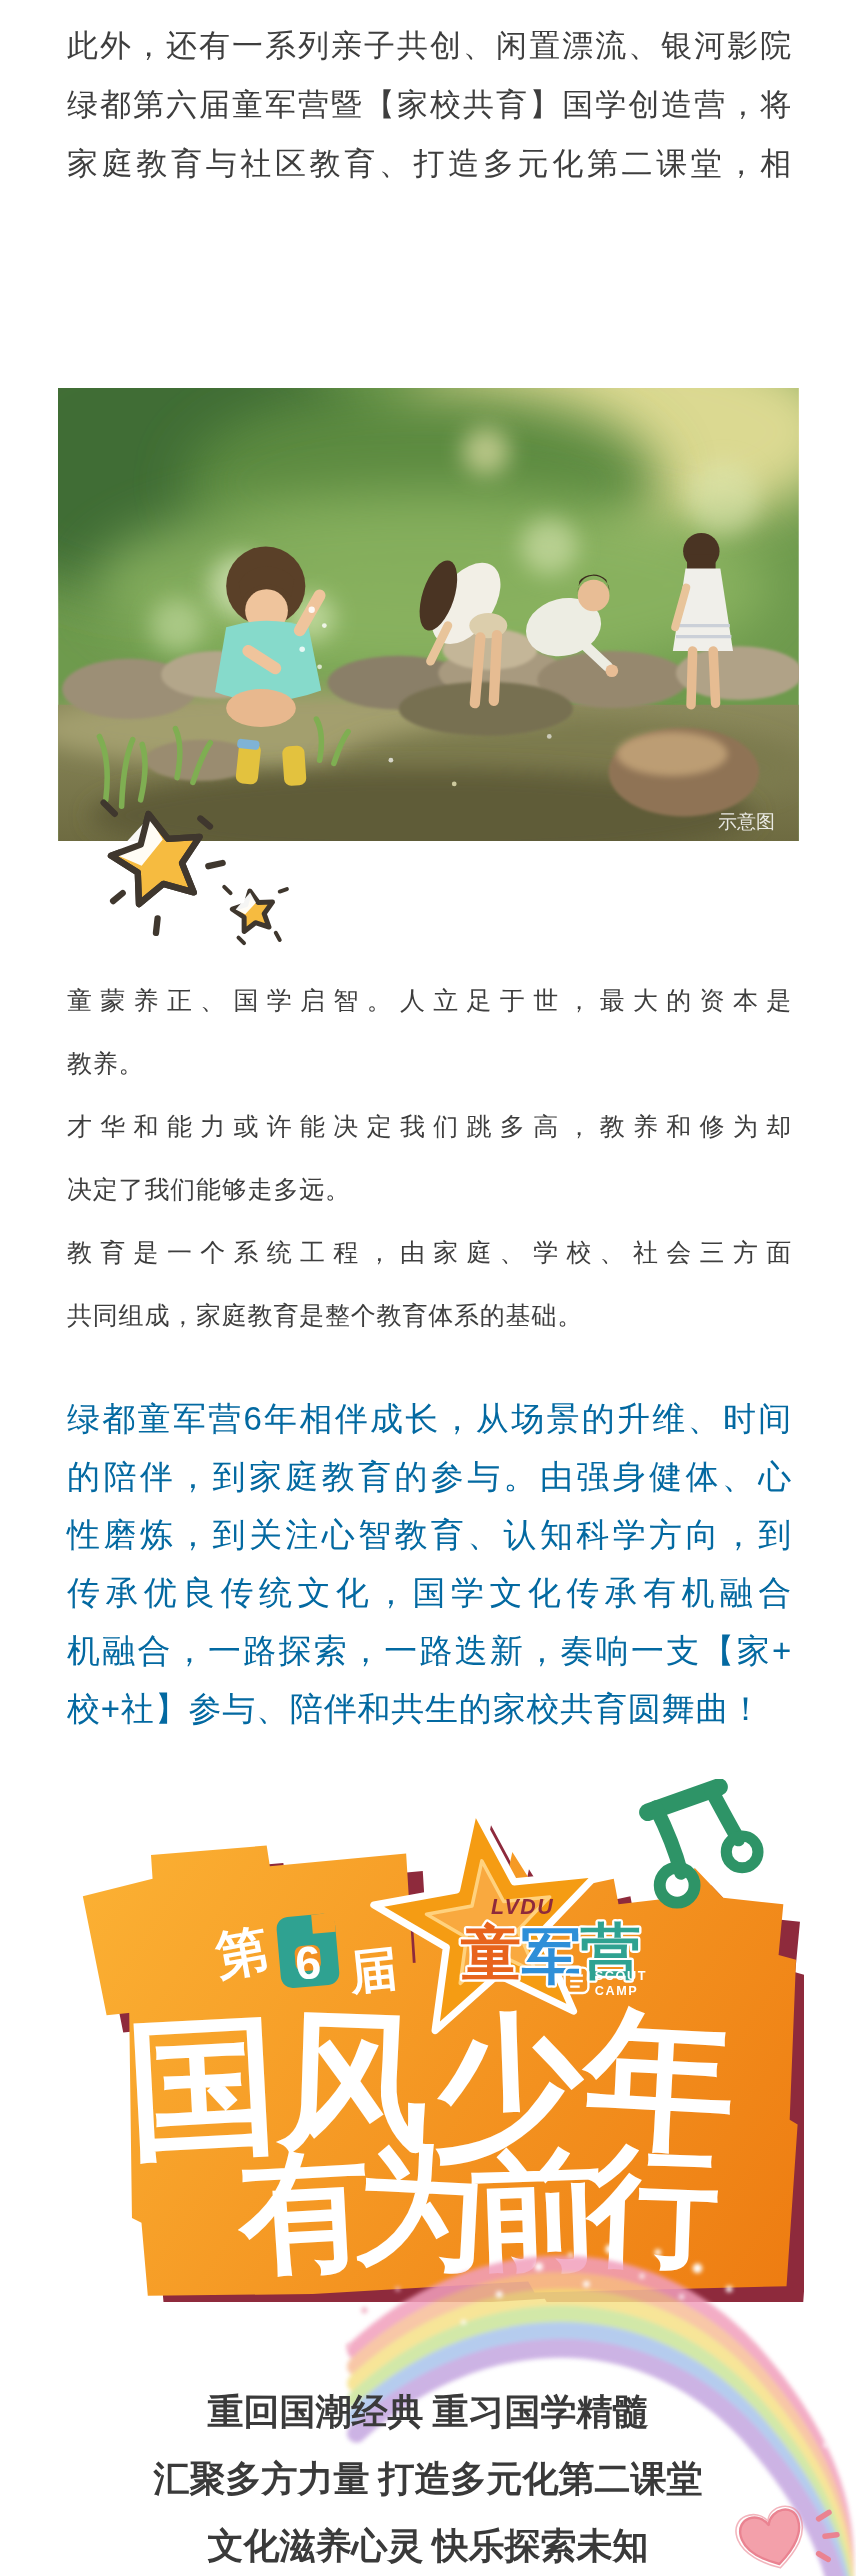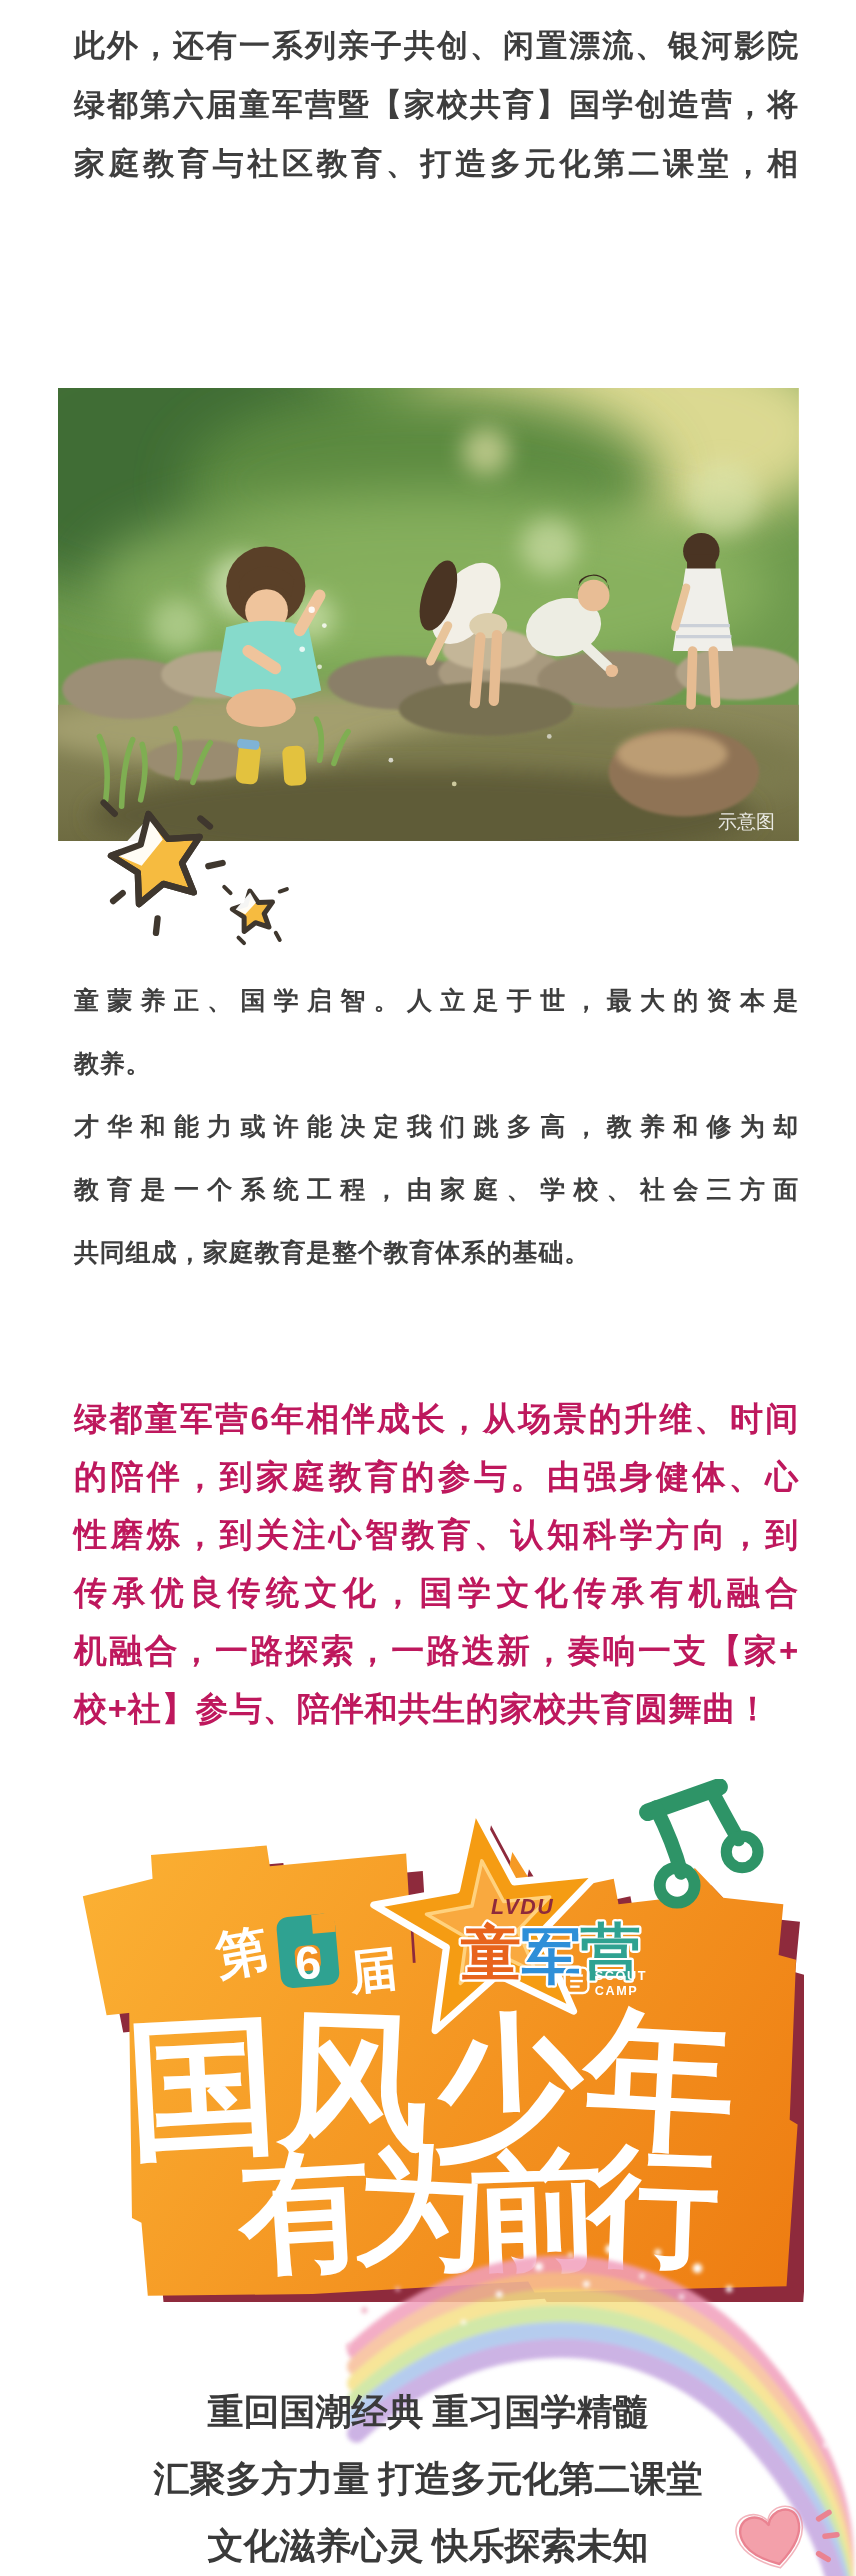--- a/index.html
+++ b/index.html
@@ -1,23 +1,23 @@
 <!DOCTYPE html>
 <html style="font-size:12.7px"><head>
 <meta charset="utf-8">
 <style>
   html,body{margin:0;padding:0;background:#ffffff;}
   #page{position:relative;width:856px;height:2576px;background:#ffffff;overflow:hidden;
         font-family:"Liberation Sans", sans-serif;}
-  .textblock{position:absolute;left:74px;width:725px;color:#3E3E3E;font-weight:bold;}
+  .textblock{position:absolute;left:67px;width:725px;color:#3E3E3E;}
   .textblock .line{text-align:justify;text-align-last:justify;white-space:nowrap;}
   .textblock .line.end{text-align-last:left;}
   #intro-block{top:16px;font-size:31px;line-height:59px;letter-spacing:0.8px;}
   #body-block{top:969px;font-size:25px;line-height:63px;letter-spacing:0.8px;}
-  #highlight-block{top:1390px;font-size:33px;line-height:58px;color:#be185d;letter-spacing:0.8px;}
+  #highlight-block{top:1390px;font-size:33px;line-height:58px;color:#0369a1;letter-spacing:0.8px;}
   #footer-block{position:absolute;left:0;top:2379px;width:856px;text-align:center;
         font-family:"Liberation Serif", serif;font-weight:600;color:#3A3A3A;
         font-size:36px;line-height:67px;}
   svg{position:absolute;display:block;}
   #photo-svg{left:58px;top:388px;}
   #stars-svg{left:83px;top:793px;}
   #logo-svg{left:59px;top:1779px;}
   #rainbow-svg{left:301px;top:2219px;}
   #heart-svg{left:725px;top:2495px;}
 </style>
@@ -162,20 +162,21 @@
       <line x1="248" y1="124" x2="257" y2="121"></line>
       <line x1="196" y1="182" x2="203" y2="189"></line>
       <line x1="243" y1="176" x2="248" y2="185"></line>
     </g>
   </svg>
 
   <div id="body-block" class="textblock">
     <div class="line">童蒙养正、国学启智。人立足于世，最大的资本是</div>
     <div class="line end">教养。</div>
     <div class="line">才华和能力或许能决定我们跳多高，教养和修为却</div>
+    <div class="line end">决定了我们能够走多远。</div>
     <div class="line">教育是一个系统工程，由家庭、学校、社会三方面</div>
     <div class="line end">共同组成，家庭教育是整个教育体系的基础。</div>
   </div>
 
   <div id="highlight-block" class="textblock">
     <div class="line">绿都童军营6年相伴成长，从场景的升维、时间</div>
     <div class="line">的陪伴，到家庭教育的参与。由强身健体、心</div>
     <div class="line">性磨炼，到关注心智教育、认知科学方向，到</div>
     <div class="line">传承优良传统文化，国学文化传承有机融合</div>
     <div class="line">机融合，一路探索，一路迭新，奏响一支【家+</div>

